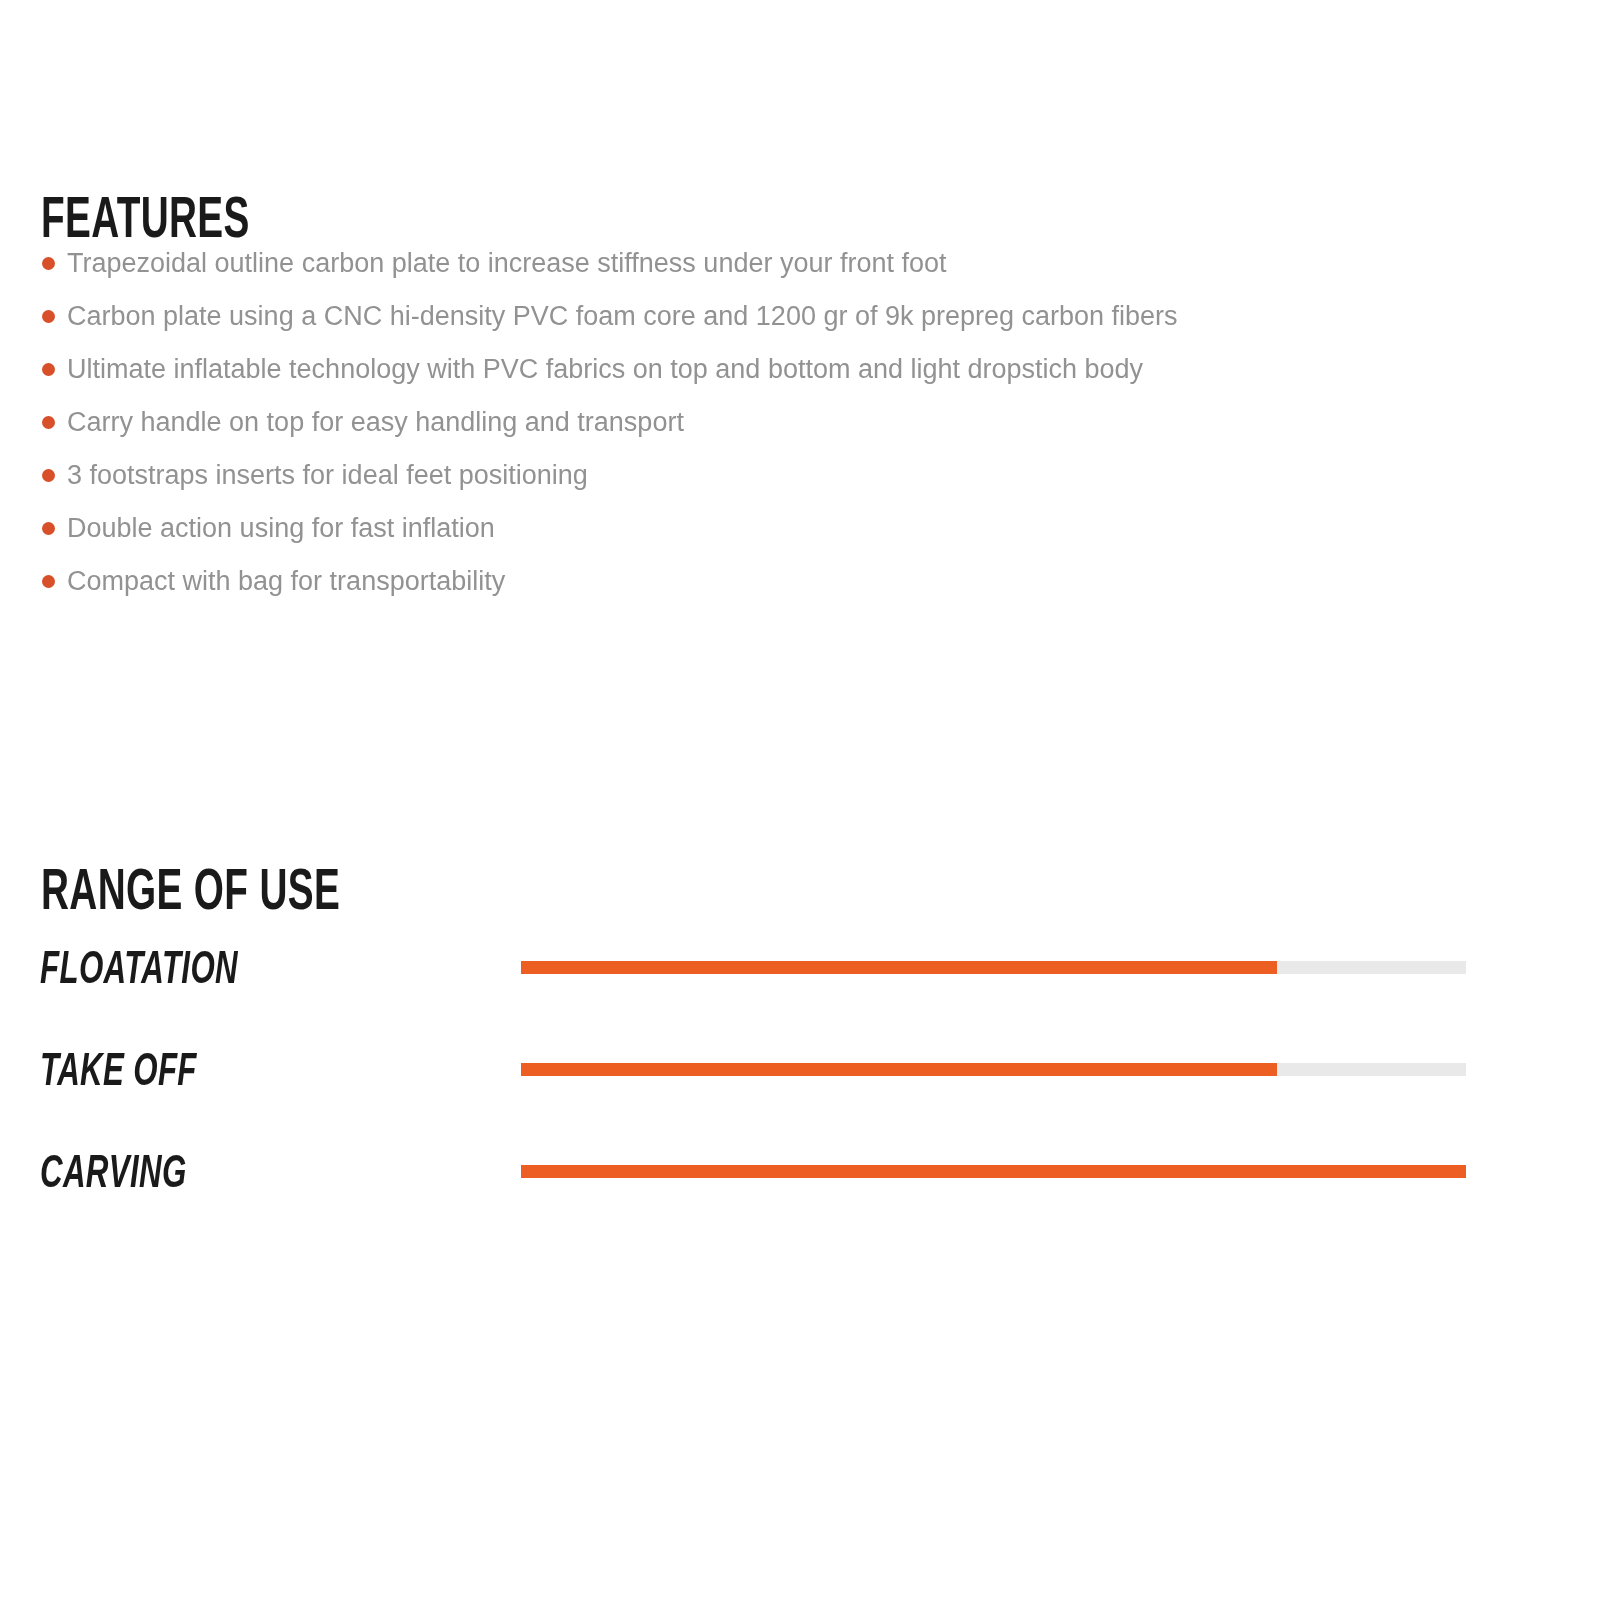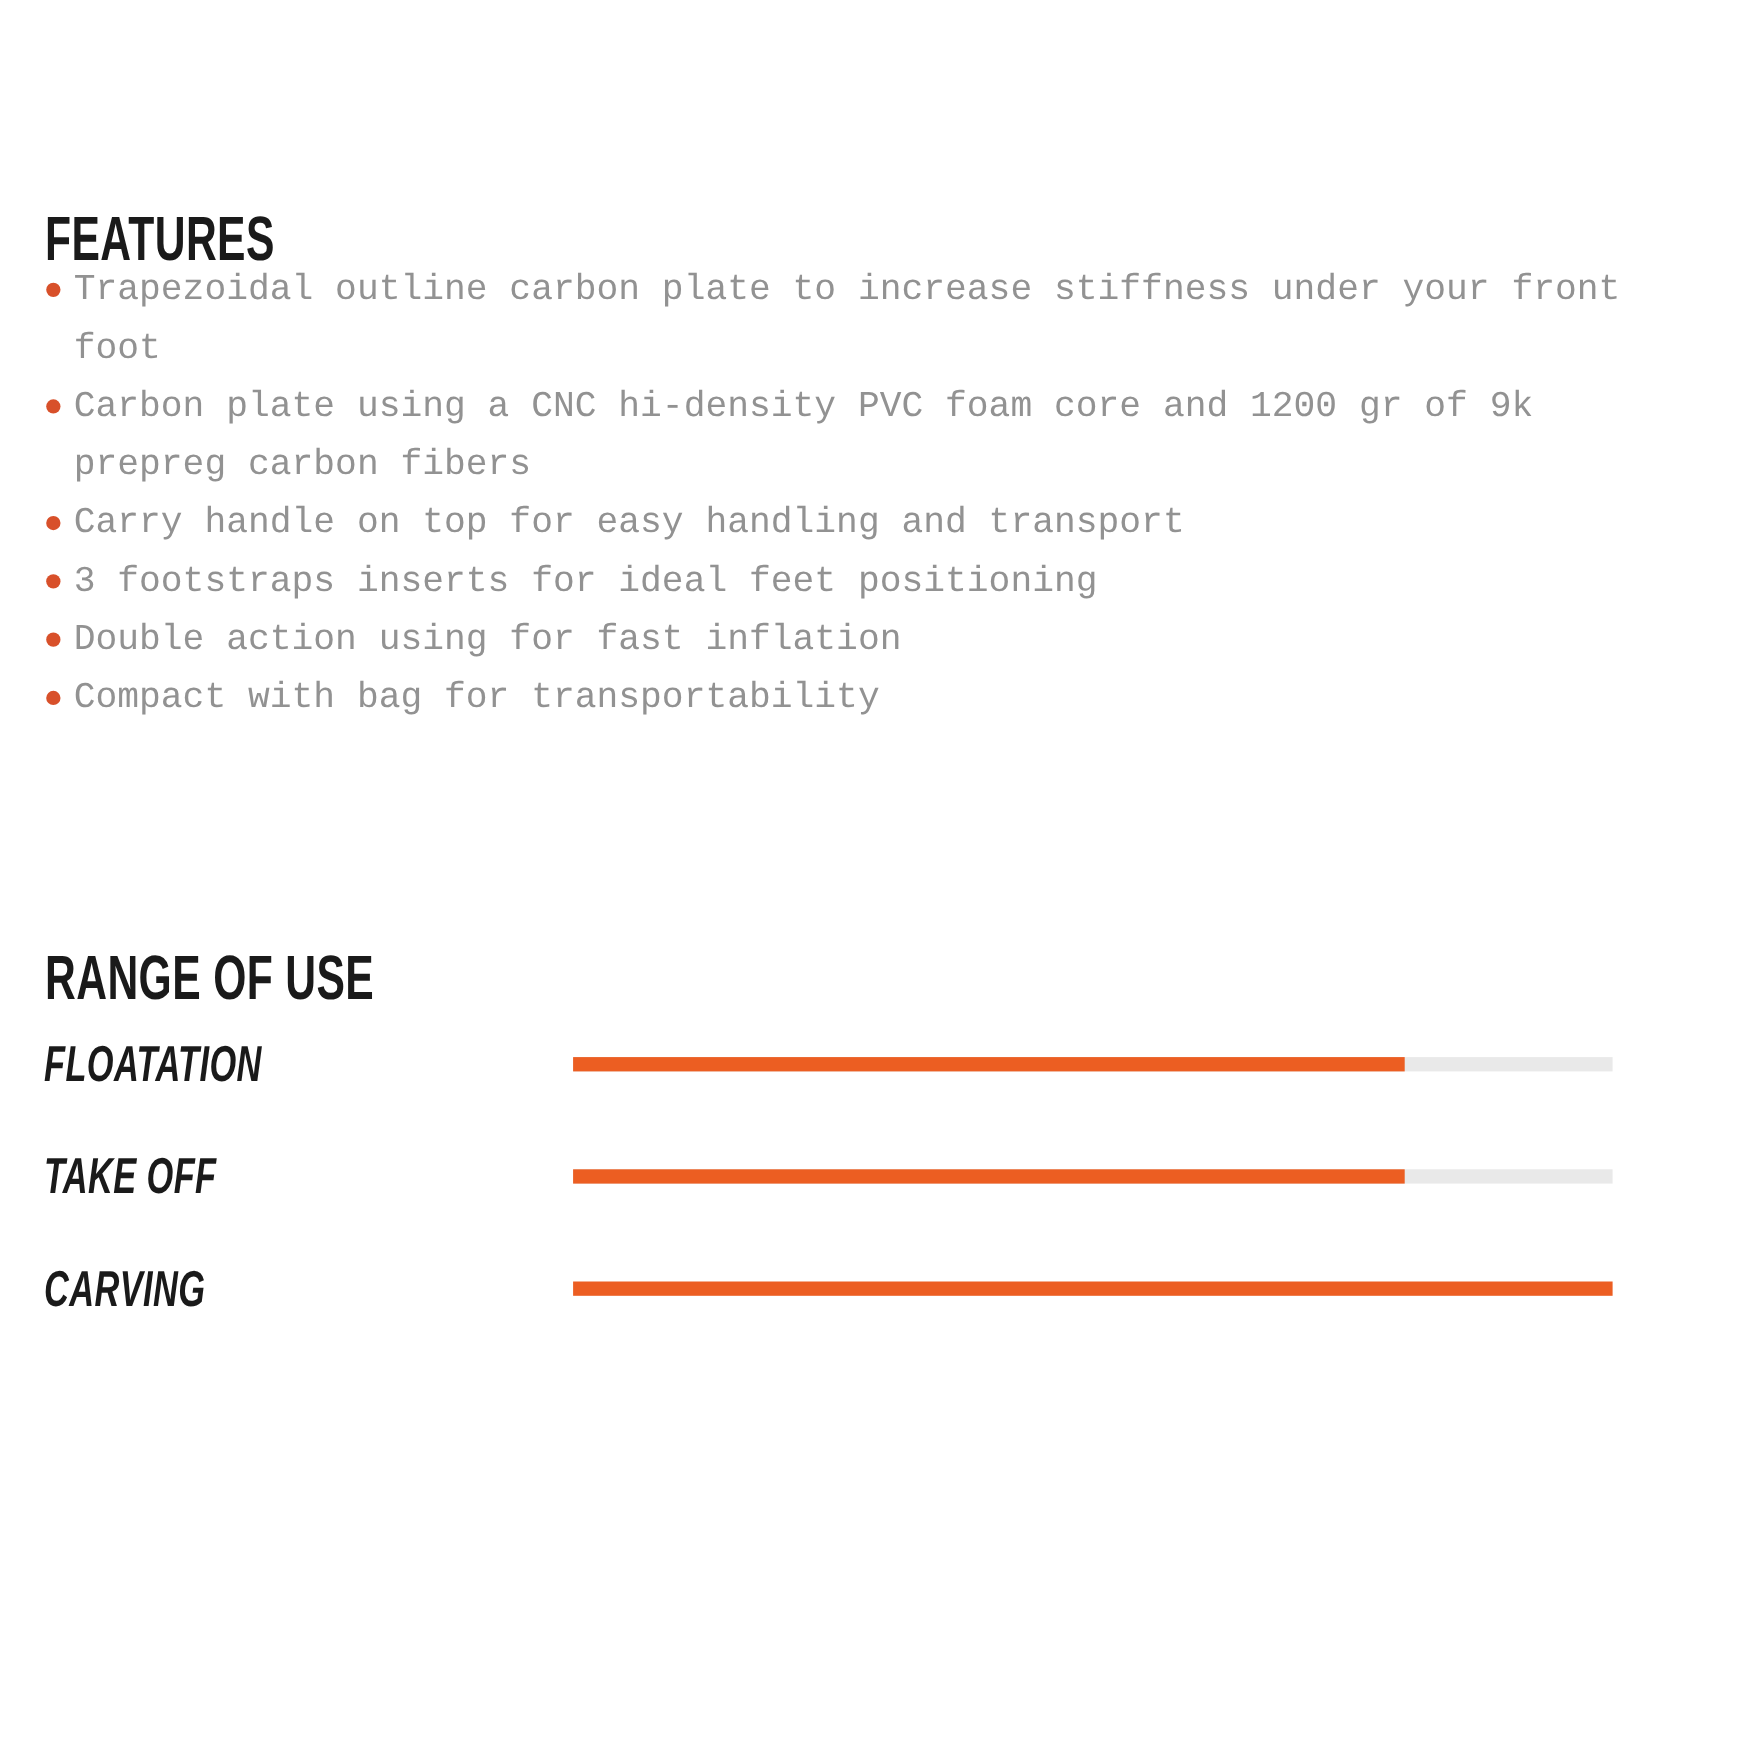--- a/index.html
+++ b/index.html
@@ -32,24 +32,23 @@
   .features-list {
     position: absolute;
     left: 40px; top: 237px;
     width: 1500px;
     margin: 0; padding: 0;
     list-style: none;
   }
   .features-list li {
     position: relative;
     padding-left: 27px;
-    font-size: 33px;
+    font-size: 27px;
     line-height: 53px;
     color: var(--body_text, #929292);
-    font-family: Liberation Mono, monospace;
   }
   .features-list .bullet {
     position: absolute;
     left: 2px; top: 20px;
     width: 13px; height: 13px;
     border-radius: 50%;
     background: var(--bullet, #d8502a);
   }
 
   .rou-rows {
@@ -98,20 +97,24 @@
     <li>
       <span class="bullet"></span>
       <span>Trapezoidal outline carbon plate to increase stiffness under your front foot</span>
     </li>
     <li>
       <span class="bullet"></span>
       <span>Carbon plate using a CNC hi-density PVC foam core and 1200 gr of 9k prepreg carbon fibers</span>
     </li>
     <li>
       <span class="bullet"></span>
+      <span>Ultimate inflatable technology with PVC fabrics on top and bottom and light dropstich body</span>
+    </li>
+    <li>
+      <span class="bullet"></span>
       <span>Carry handle on top for easy handling and transport</span>
     </li>
     <li>
       <span class="bullet"></span>
       <span>3 footstraps inserts for ideal feet positioning</span>
     </li>
     <li>
       <span class="bullet"></span>
       <span>Double action using for fast inflation</span>
     </li>

